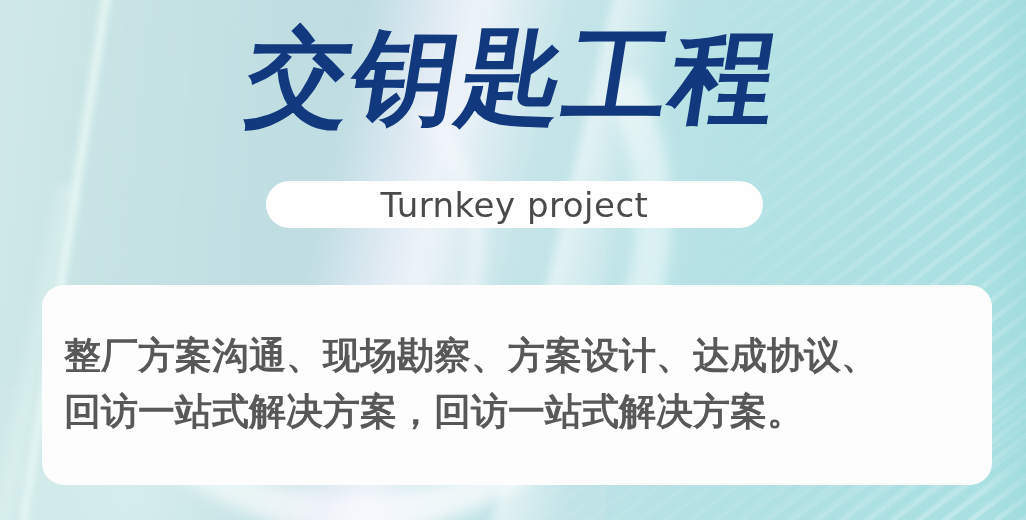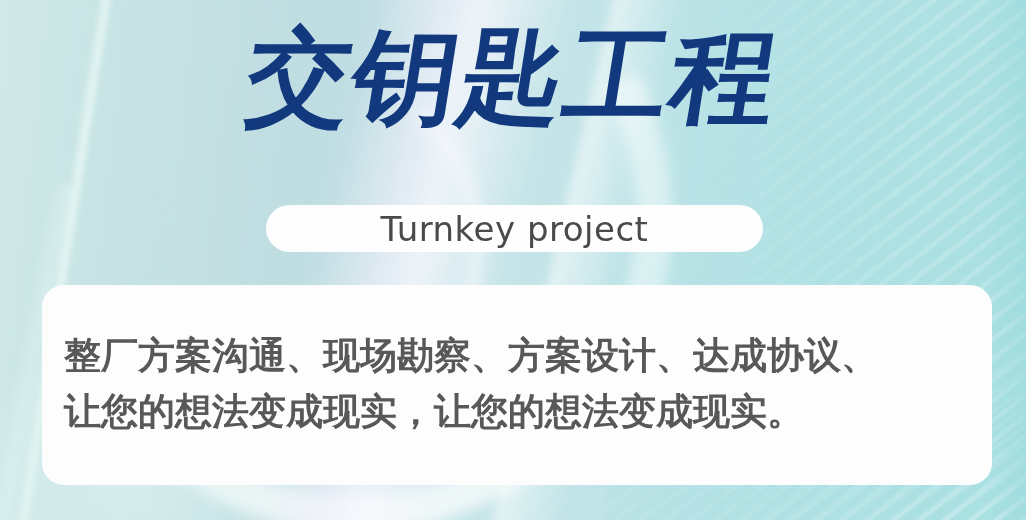--- a/index.html
+++ b/index.html
@@ -173,21 +173,20 @@
     position: absolute;
     left: 266px;
     top: 181px;
     width: 497px;
     height: 47px;
     background: #fefefe;
     border-radius: 24px;
     display: flex;
     align-items: center;
     justify-content: center;
-    margin-top: 24px;
   }
   .subtitle-text {
     color: #4a4a4a;
     font-size: 34px;
     letter-spacing: 0.5px;
     font-family: "DejaVu Sans", "Liberation Sans", sans-serif;
     white-space: nowrap;
   }
 
   .body-card {
@@ -238,17 +237,17 @@
   <div class="content">
 
     <div class="title">交钥匙工程</div>
 
     <div class="subtitle-pill">
       <span class="subtitle-text">Turnkey project</span>
     </div>
 
     <div class="body-card">
       <div class="body-line">整厂方案沟通、现场勘察、方案设计、达成协议、</div>
-      <div class="body-line">让您的想法变成现实，让您的想法变成现实。</div>
+      <div class="body-line">回访一站式解决方案，回访一站式解决方案。</div>
     </div>
 
   </div>
 </div>
 
 </body></html>

